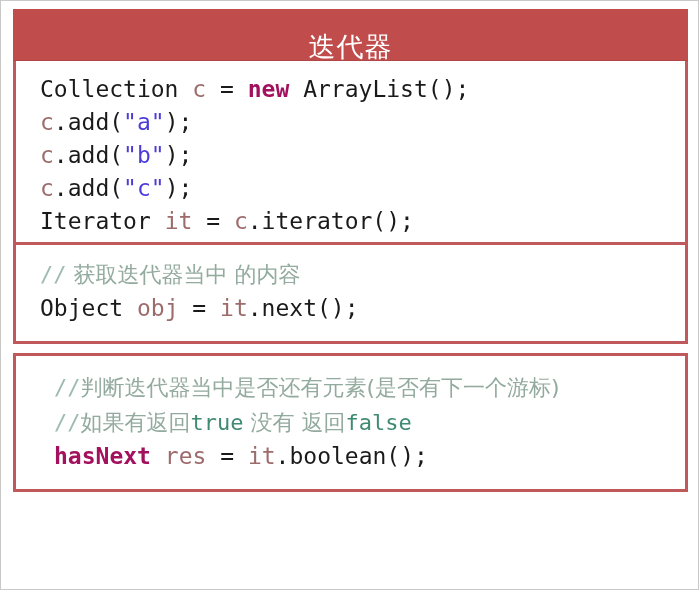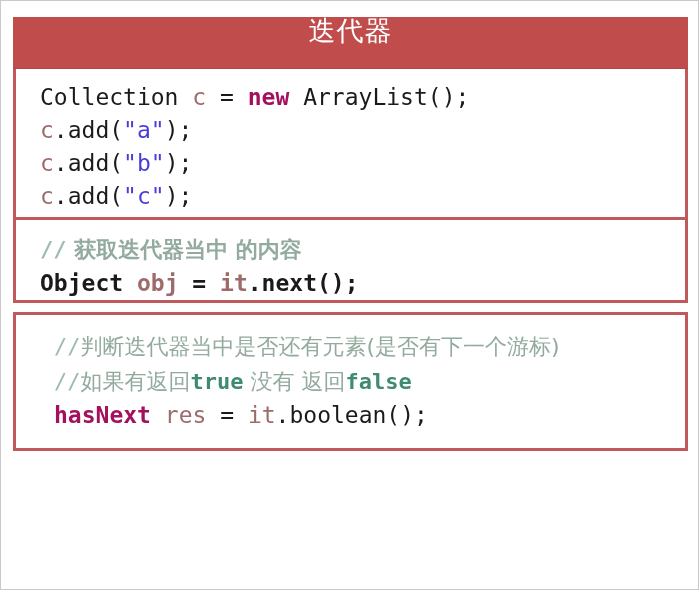--- a/index.html
+++ b/index.html
@@ -22,24 +22,24 @@
     border: 1px solid #c9c9c9;
     background: #ffffff;
     padding: 8px 10px 8px 12px;
   }
 
   
   .header-bar {
     height: 52px;
     background: #c04c4c;
     display: flex;
-    align-items: flex-start;
+    align-items: flex-end;
     justify-content: center;
     box-sizing: border-box;
-    margin: 8px 0 0 0;
+    margin: 0 0 0 0;
     border-bottom: 1px solid #b24646;
   }
   .header-title {
     color: #ffffff;
     font-family: "DejaVu Sans", sans-serif;
     font-size: 27px;
     line-height: 1;
     letter-spacing: 1px;
   }
 
@@ -56,22 +56,21 @@
   }
   .block-1 {
     border-top: 0;
     border-bottom: 3px solid #c0595c;
     padding-top: 12px;
     padding-bottom: 4px;
   }
   .block-2 {
     border-bottom: 3px solid #c0595c;
     padding-top: 12px;
-    padding-bottom: 0;
-    font-weight: bold;
+    padding-bottom: 16px;
   }
   .block-3 {
     margin-top: 9px;
     border-top: 3px solid #c0595c;
     border-bottom: 3px solid #c0595c;
     padding-top: 14px;
     padding-bottom: 16px;
     padding-left: 38px;
   }
 
@@ -99,41 +98,42 @@
     font-family: "DejaVu Sans", sans-serif;
     font-size: 22px;
   }
   .tok-comment .slashes {
     font-family: "DejaVu Sans Mono", monospace;
     color: #9dbcae;
   }
   .tok-comment .lit {
     color: #3f8a72;
     font-family: "DejaVu Sans Mono", monospace;
-    font-weight: bold;
+    font-weight: normal;
   }
   .tok-comment .cjk {
     font-family: "DejaVu Sans", sans-serif;
   }
 </style>
 </head>
 <body>
 
 <div class="page">
 
   <div class="header-bar">
     <div class="header-title">迭代器</div>
   </div>
 
   <div class="blocks">
     <div class="code-block block-1">
         <div class="code-line"><span class=""><span class="tok-type">Collection</span><span class="tok-plain"> </span><span class="tok-var">c</span><span class="tok-plain"> = </span><span class="tok-kw">new</span><span class="tok-plain"> </span><span class="tok-type">ArrayList();</span></span></div>
         <div class="code-line"><span class=""><span class="tok-var">c</span><span class="tok-plain">.add(</span><span class="tok-str">"a"</span><span class="tok-plain">);</span></span></div>
         <div class="code-line"><span class=""><span class="tok-var">c</span><span class="tok-plain">.add(</span><span class="tok-str">"b"</span><span class="tok-plain">);</span></span></div>
         <div class="code-line"><span class=""><span class="tok-var">c</span><span class="tok-plain">.add(</span><span class="tok-str">"c"</span><span class="tok-plain">);</span></span></div>
+        <div class="code-line"><span class=""><span class="tok-type">Iterator</span><span class="tok-plain"> </span><span class="tok-var">it</span><span class="tok-plain"> = </span><span class="tok-var">c</span><span class="tok-plain">.iterator();</span></span></div>
       </div>
     <div class="code-block block-2">
         <div class="code-line cmt"><span class="tok-comment"><span class="slashes">//</span><span class="cjk"> 获取迭代器当中 的内容</span></span></div>
         <div class="code-line"><span class=""><span class="tok-type">Object</span><span class="tok-plain"> </span><span class="tok-var">obj</span><span class="tok-plain"> = </span><span class="tok-var">it</span><span class="tok-plain">.next();</span></span></div>
       </div>
     <div class="code-block block-3">
         <div class="code-line cmt"><span class="tok-comment"><span class="slashes">//</span><span class="cjk">判断迭代器当中是否还有元素(是否有下一个游标)</span></span></div>
         <div class="code-line cmt"><span class="tok-comment"><span class="slashes">//</span><span class="cjk">如果有返回</span><span class="lit">true</span><span class="cjk"> 没有 返回</span><span class="lit">false</span></span></div>
         <div class="code-line"><span class=""><span class="tok-kw">hasNext</span><span class="tok-plain"> </span><span class="tok-var">res</span><span class="tok-plain"> = </span><span class="tok-var">it</span><span class="tok-plain">.boolean();</span></span></div>
       </div>

